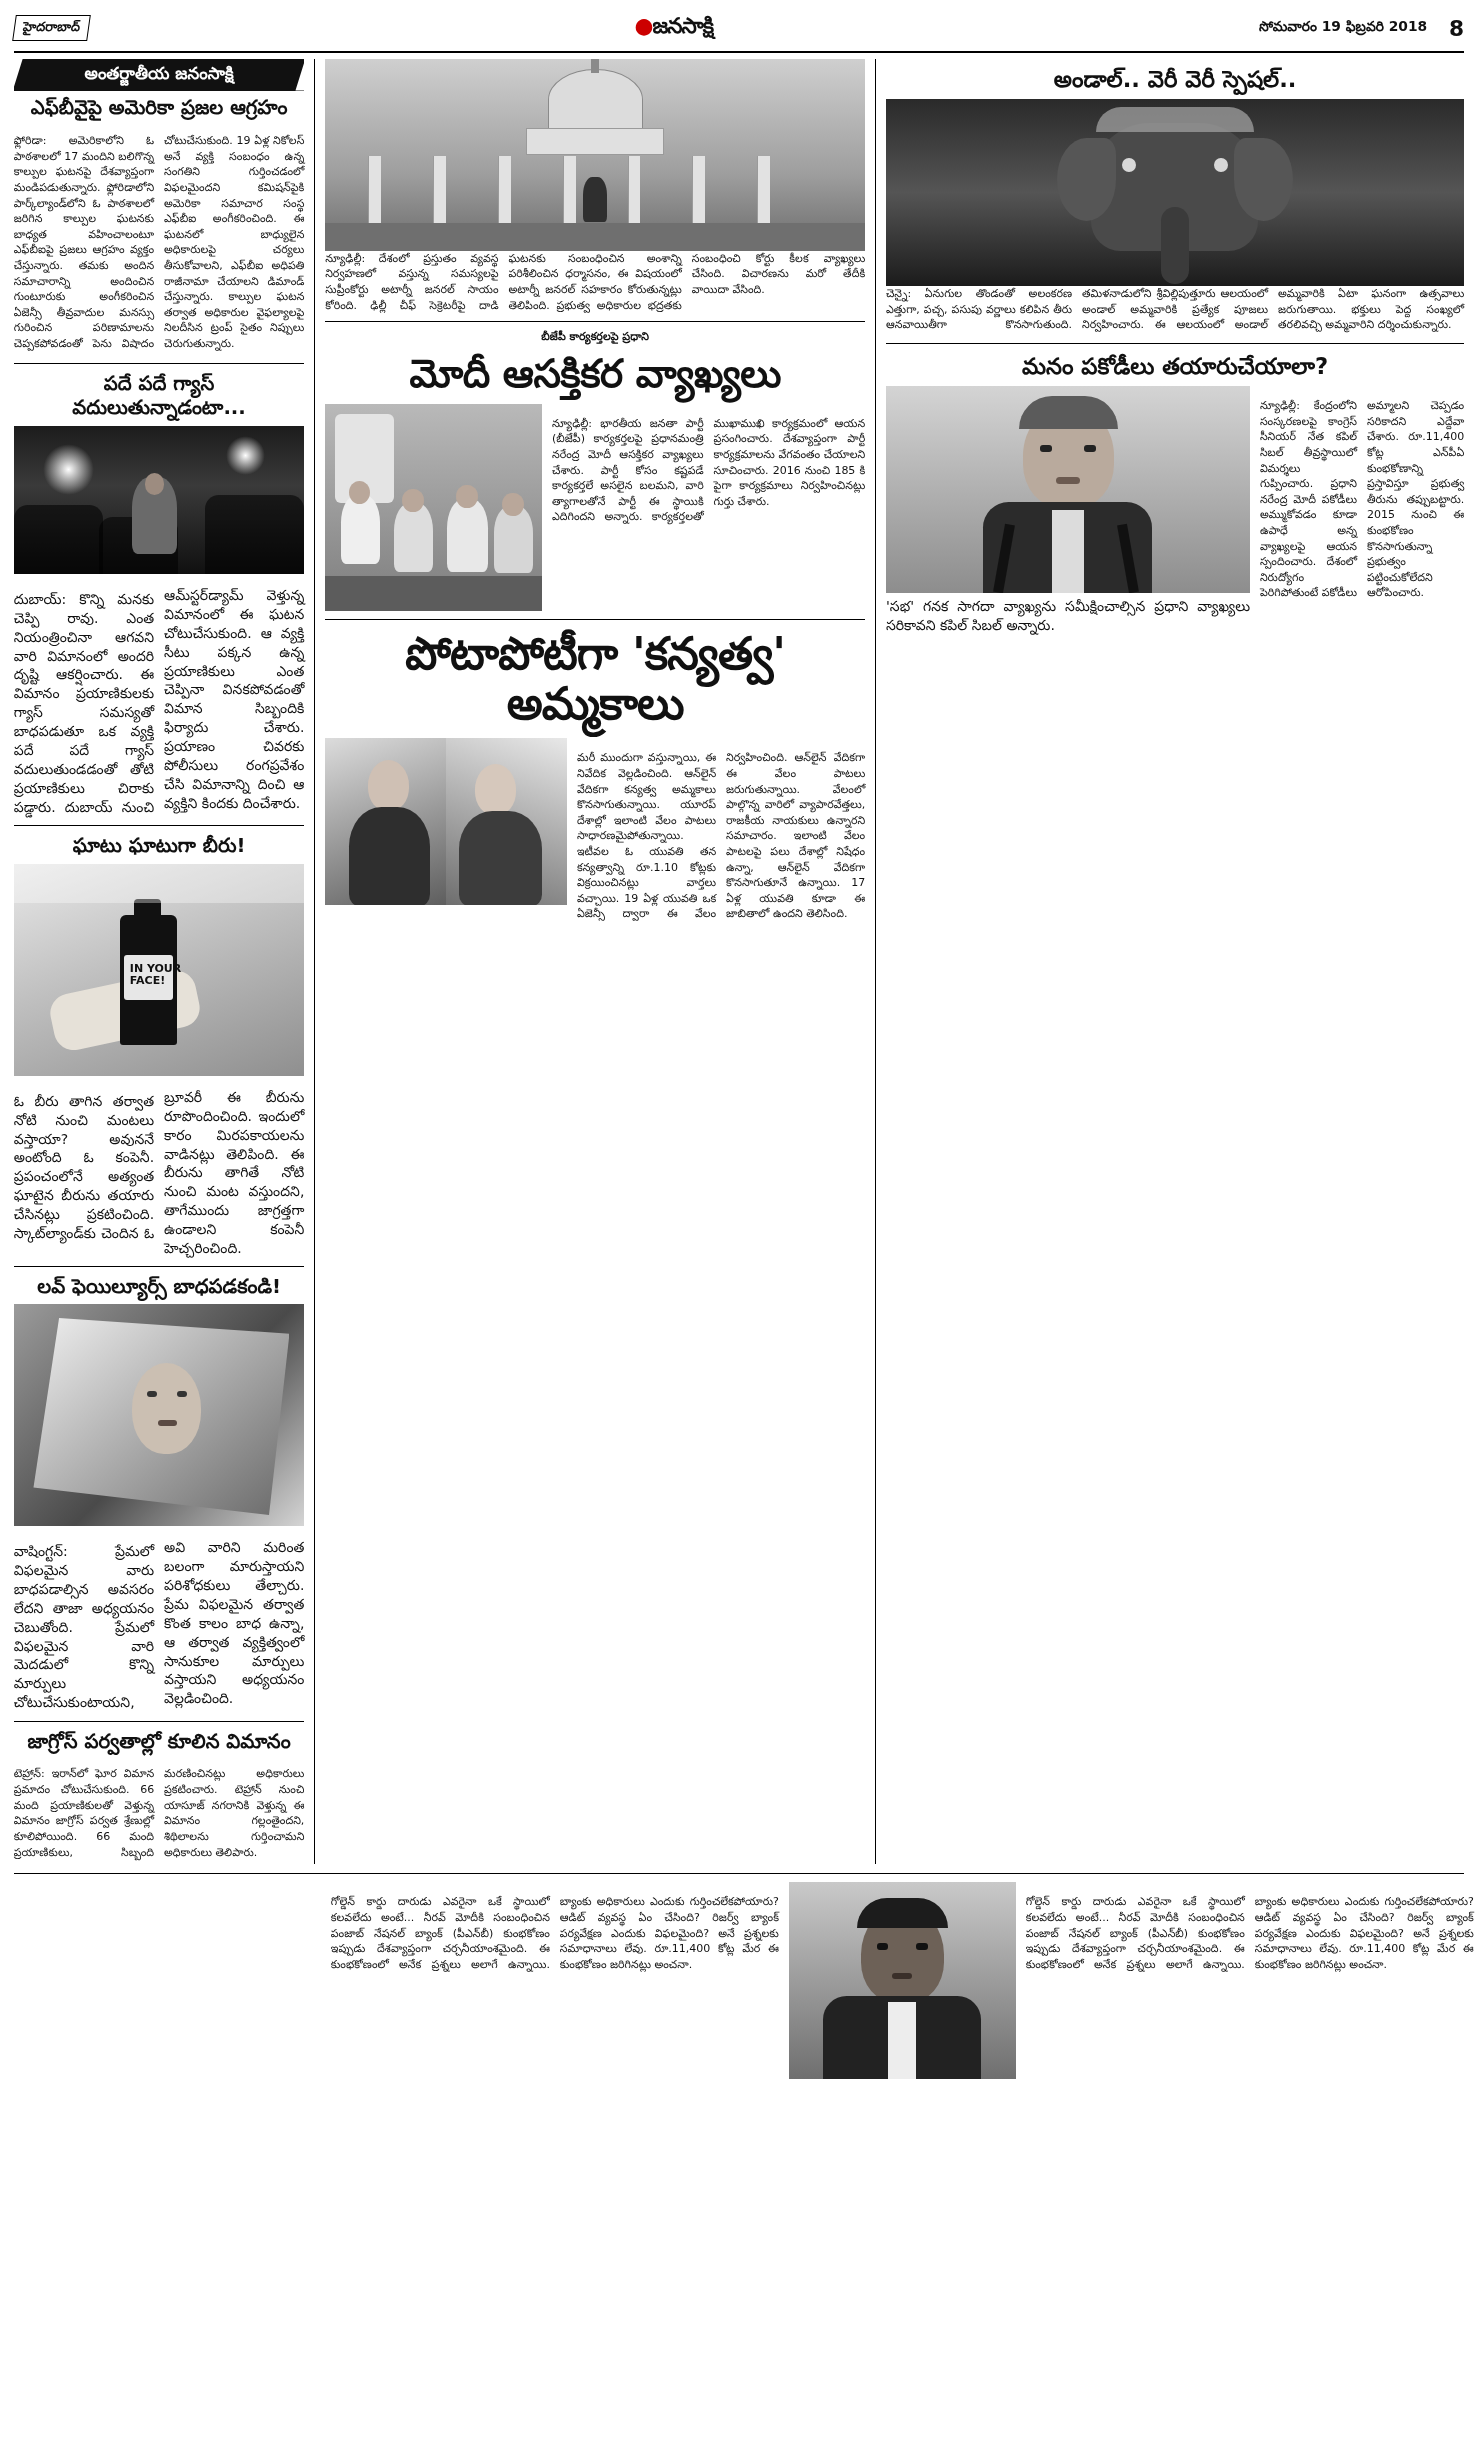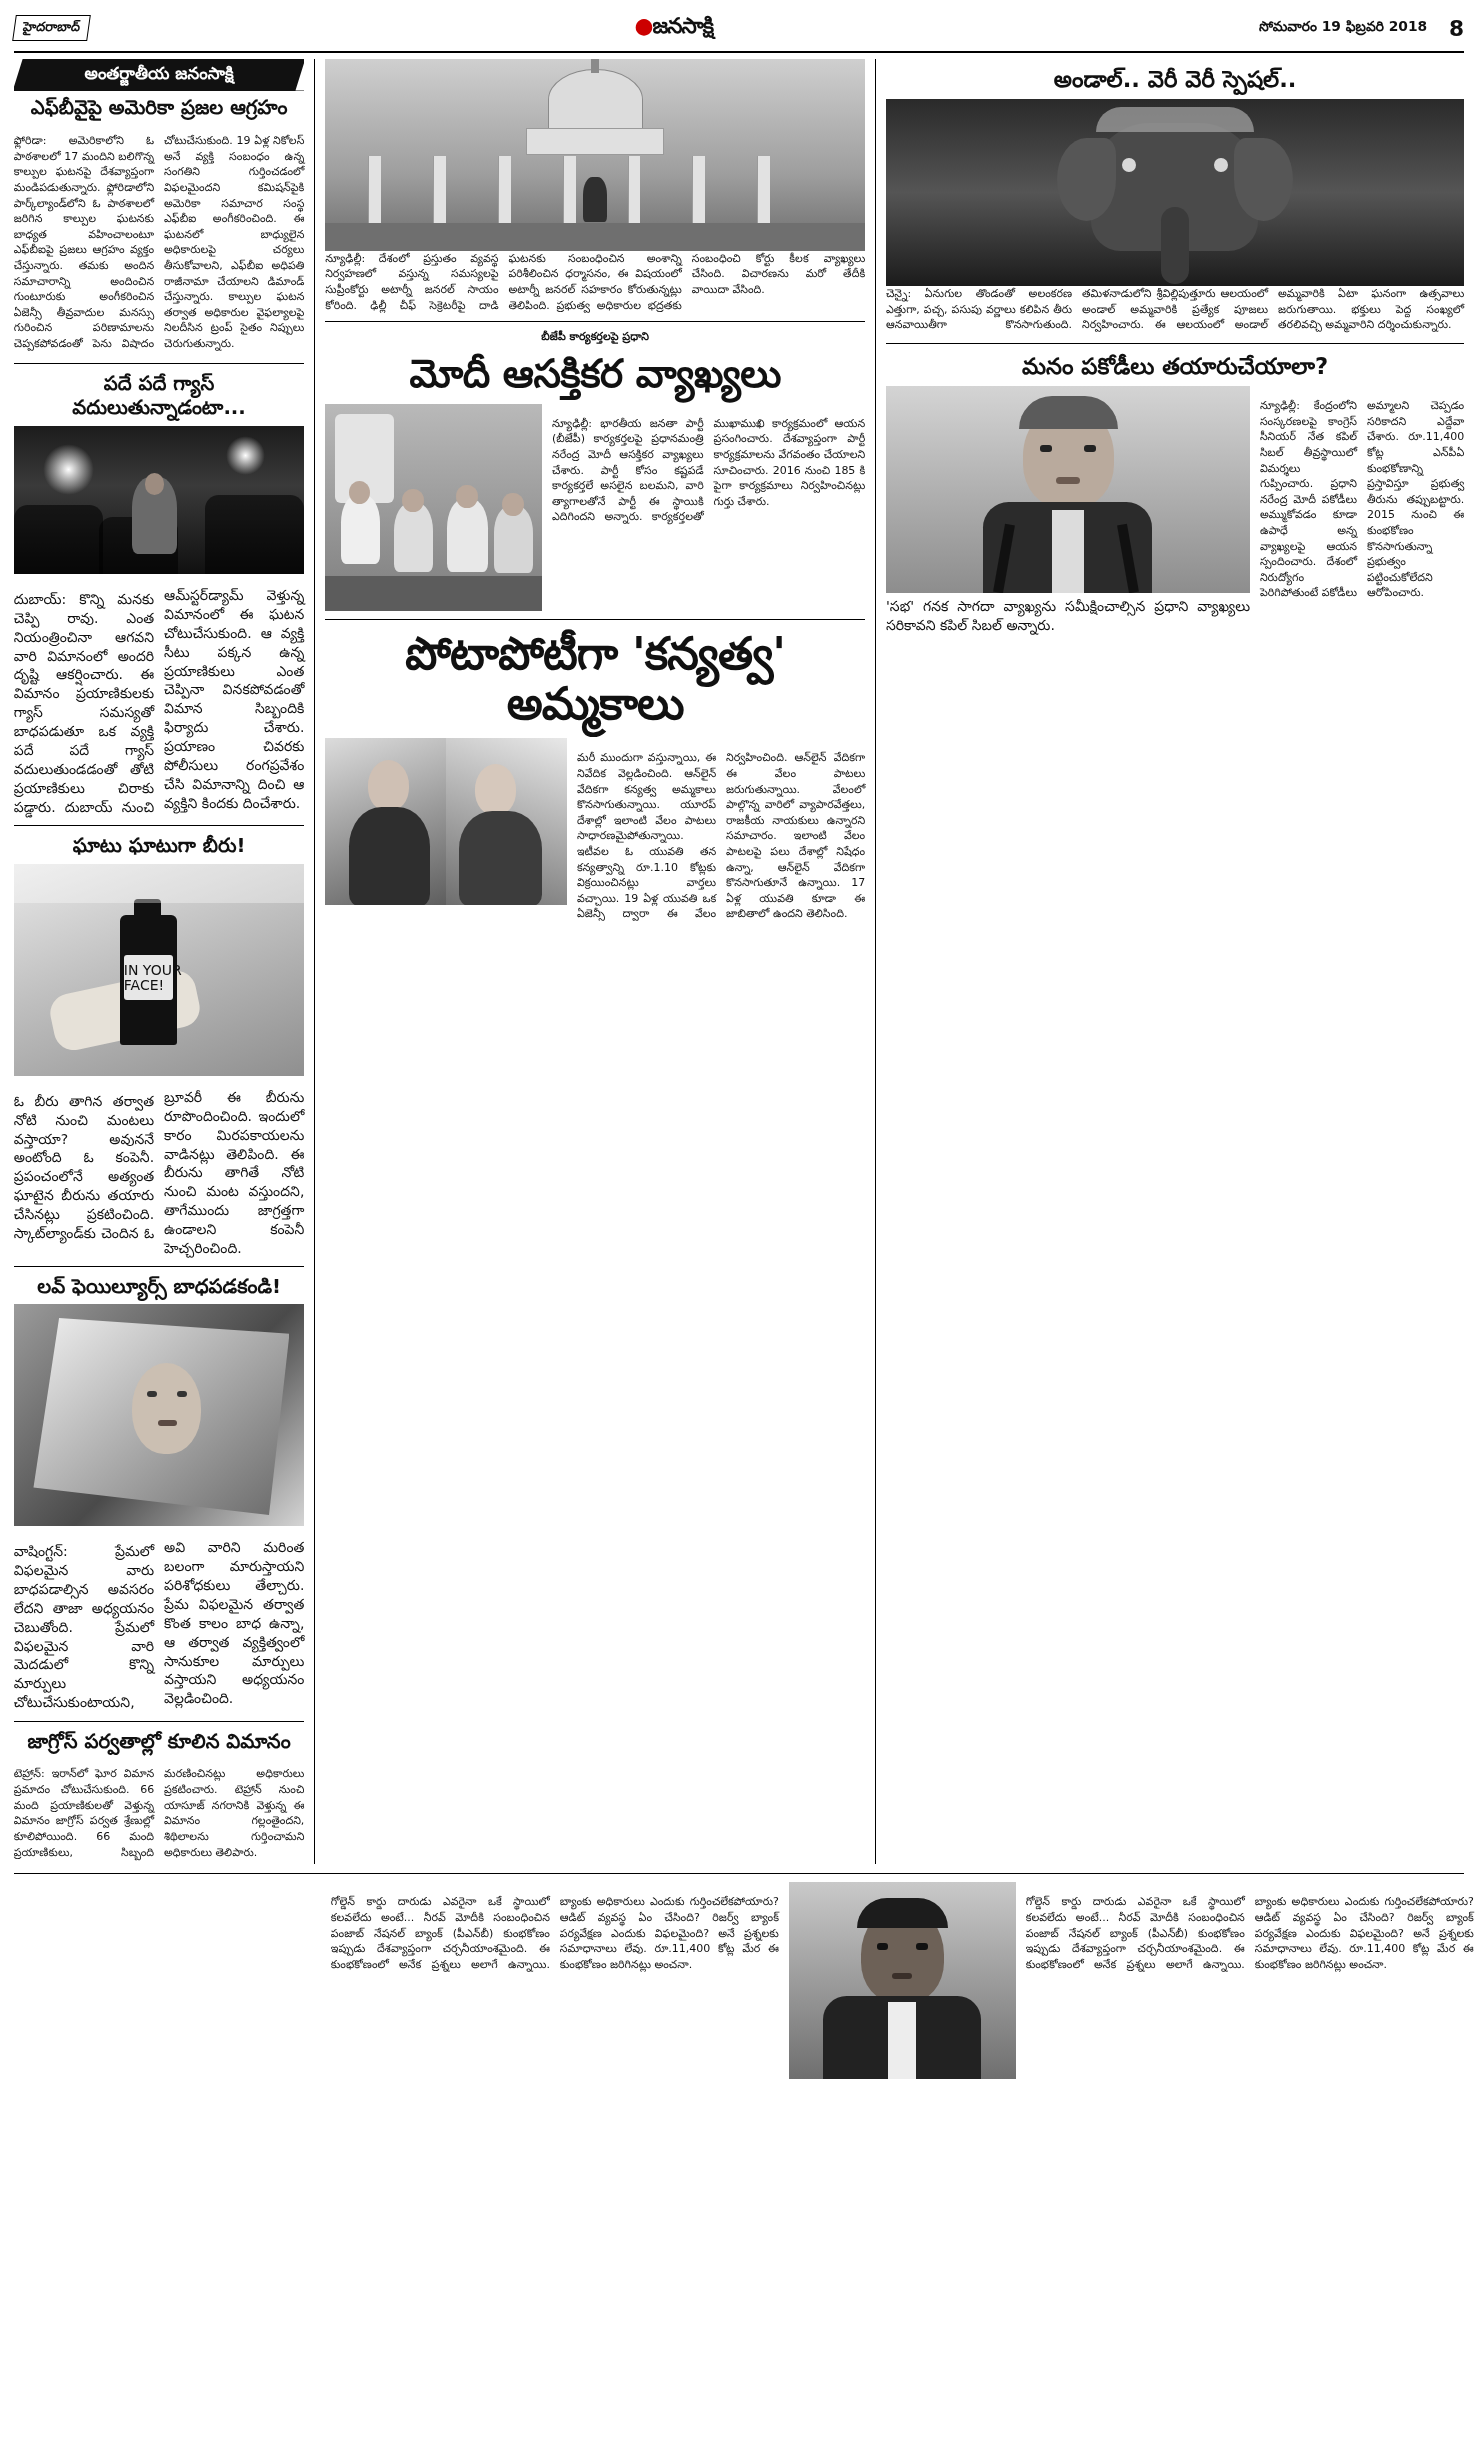--- a/index.html
+++ b/index.html
@@ -145,21 +145,21 @@
         <p class="cap">దుబాయ్: కొన్ని మనకు చెప్పి రావు. ఎంత నియంత్రించినా ఆగవని వారి విమానంలో అందరి దృష్టి ఆకర్షించారు. ఈ విమానం ప్రయాణికులకు గ్యాస్ సమస్యతో బాధపడుతూ ఒక వ్యక్తి పదే పదే గ్యాస్ వదులుతుండడంతో తోటి ప్రయాణికులు చిరాకు పడ్డారు. దుబాయ్ నుంచి ఆమ్‌స్టర్‌డ్యామ్ వెళ్తున్న విమానంలో ఈ ఘటన చోటుచేసుకుంది. ఆ వ్యక్తి సీటు పక్కన ఉన్న ప్రయాణికులు ఎంత చెప్పినా వినకపోవడంతో విమాన సిబ్బందికి ఫిర్యాదు చేశారు. ప్రయాణం చివరకు పోలీసులు రంగప్రవేశం చేసి విమానాన్ని దించి ఆ వ్యక్తిని కిందకు దించేశారు.</p>
       </div>
 
       <div class="rule"></div>
       <h2 class="hl">ఘాటు ఘాటుగా బీరు!</h2>
       <div class="photo ph-beer" style="height:212px">
         <div class="hand" style="left:37px;top:118px;width:148px;height:57px;transform:rotate(-12deg);"></div>
         <div class="bottle" style="left:106px;top:51px;width:57px;height:130px;">
         </div>
         <div style="position:absolute;left:110px;top:91px;width:49px;height:45px;background:#fff;opacity:.9;border-radius:3px;"></div>
-        <div style="position:absolute;left:110px;top:99px;font-size:14px;color:#111;font-weight:normal;line-height:1.1;">IN YOUR<br>FACE!</div>
+        <div style="position:absolute;left:116px;top:99px;font-size:11px;color:#111;font-weight:bold;line-height:1.1;">IN YOUR<br>FACE!</div>
         <div style="position:absolute;left:120px;top:35px;width:27.6px;height:19.7px;background:#111;border-radius:3.9px 3.9px 0 0;"></div>
         <div style="position:absolute;left:0;top:0;width:100%;height:39px;background:rgba(255,255,255,.35);"></div>
       </div>
       <div class="tcols2">
         <p class="cap">ఓ బీరు తాగిన తర్వాత నోటి నుంచి మంటలు వస్తాయా? అవుననే అంటోంది ఓ కంపెనీ. ప్రపంచంలోనే అత్యంత ఘాటైన బీరును తయారు చేసినట్లు ప్రకటించింది. స్కాట్‌ల్యాండ్‌కు చెందిన ఓ బ్రూవరీ ఈ బీరును రూపొందించింది. ఇందులో కారం మిరపకాయలను వాడినట్లు తెలిపింది. ఈ బీరును తాగితే నోటి నుంచి మంట వస్తుందని, తాగేముందు జాగ్రత్తగా ఉండాలని కంపెనీ హెచ్చరించింది.</p>
       </div>
 
       <div class="rule"></div>
       <h2 class="hl">లవ్ ఫెయిల్యూర్స్ బాధపడకండి!</h2>
       <div class="photo ph-love" style="height:222px">

